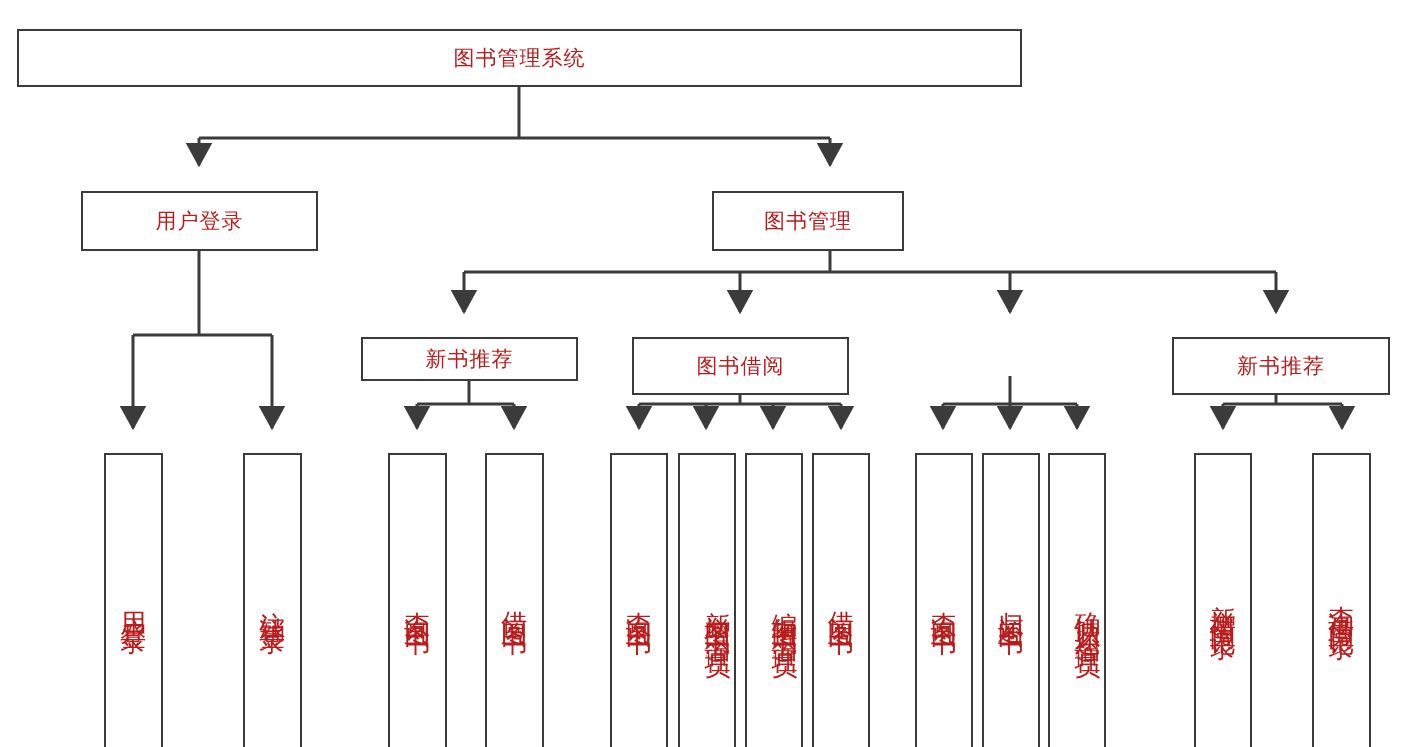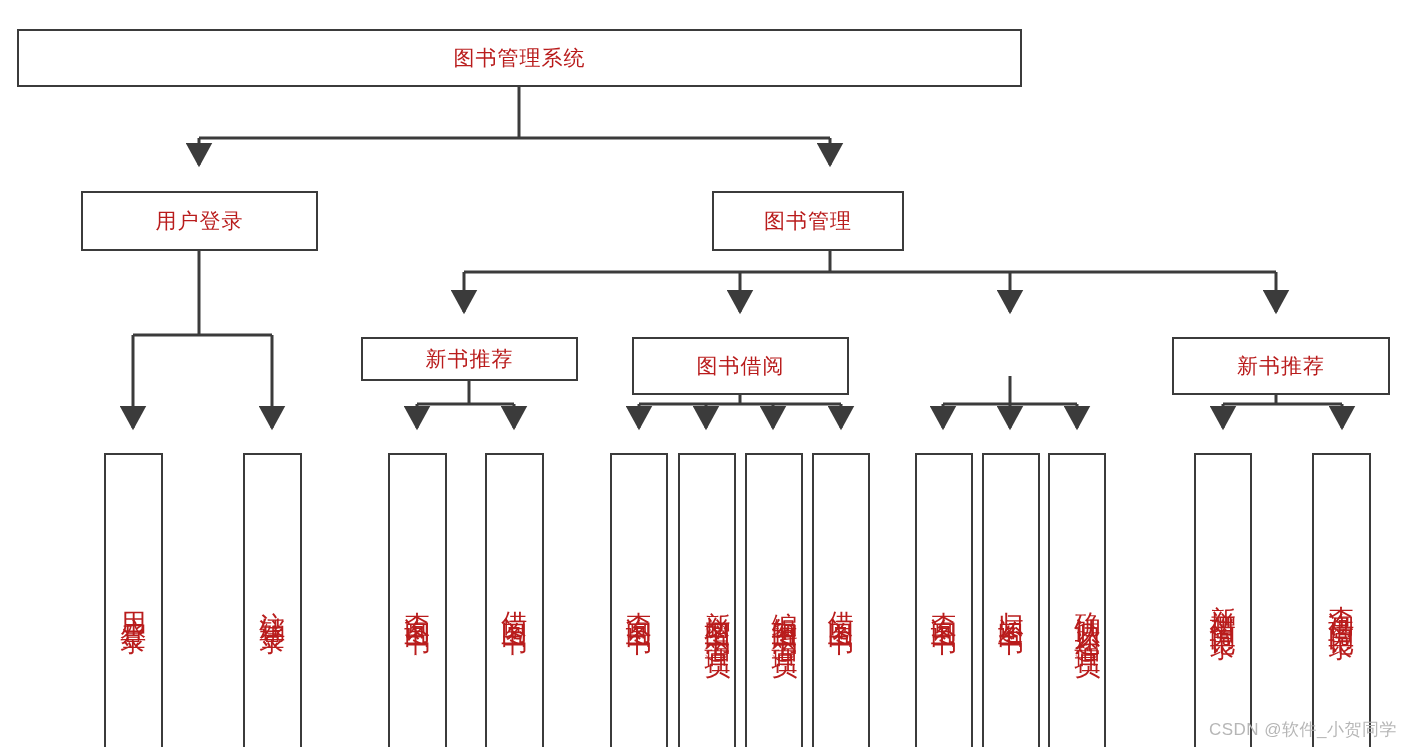--- a/index.html
+++ b/index.html
@@ -142,15 +142,14 @@
   <div class="node v" style="left:745px; top:434px; width:58px; height:300px;">编辑图书（管理员）</div>
   <div class="node v v-mid" style="left:812px; top:434px; width:58px; height:300px;">借阅图书</div>
 
   <div class="node v v-mid" style="left:915px; top:434px; width:58px; height:300px;">查询图书</div>
   <div class="node v v-mid" style="left:982px; top:434px; width:58px; height:300px;">归还图书</div>
   <div class="node v" style="left:1048px; top:434px; width:58px; height:300px;">确认归还（管理员）</div>
 
   <div class="node v v-mid" style="left:1194px; top:434px; width:58px; height:300px;">新增借阅记录</div>
   <div class="node v v-mid" style="left:1312px; top:434px; width:59px; height:300px;">查询借阅记录</div>
 
-  <div id="watermark">CSDN @软件_小贺同学</div>
 
 </div>
 
 </body></html>

